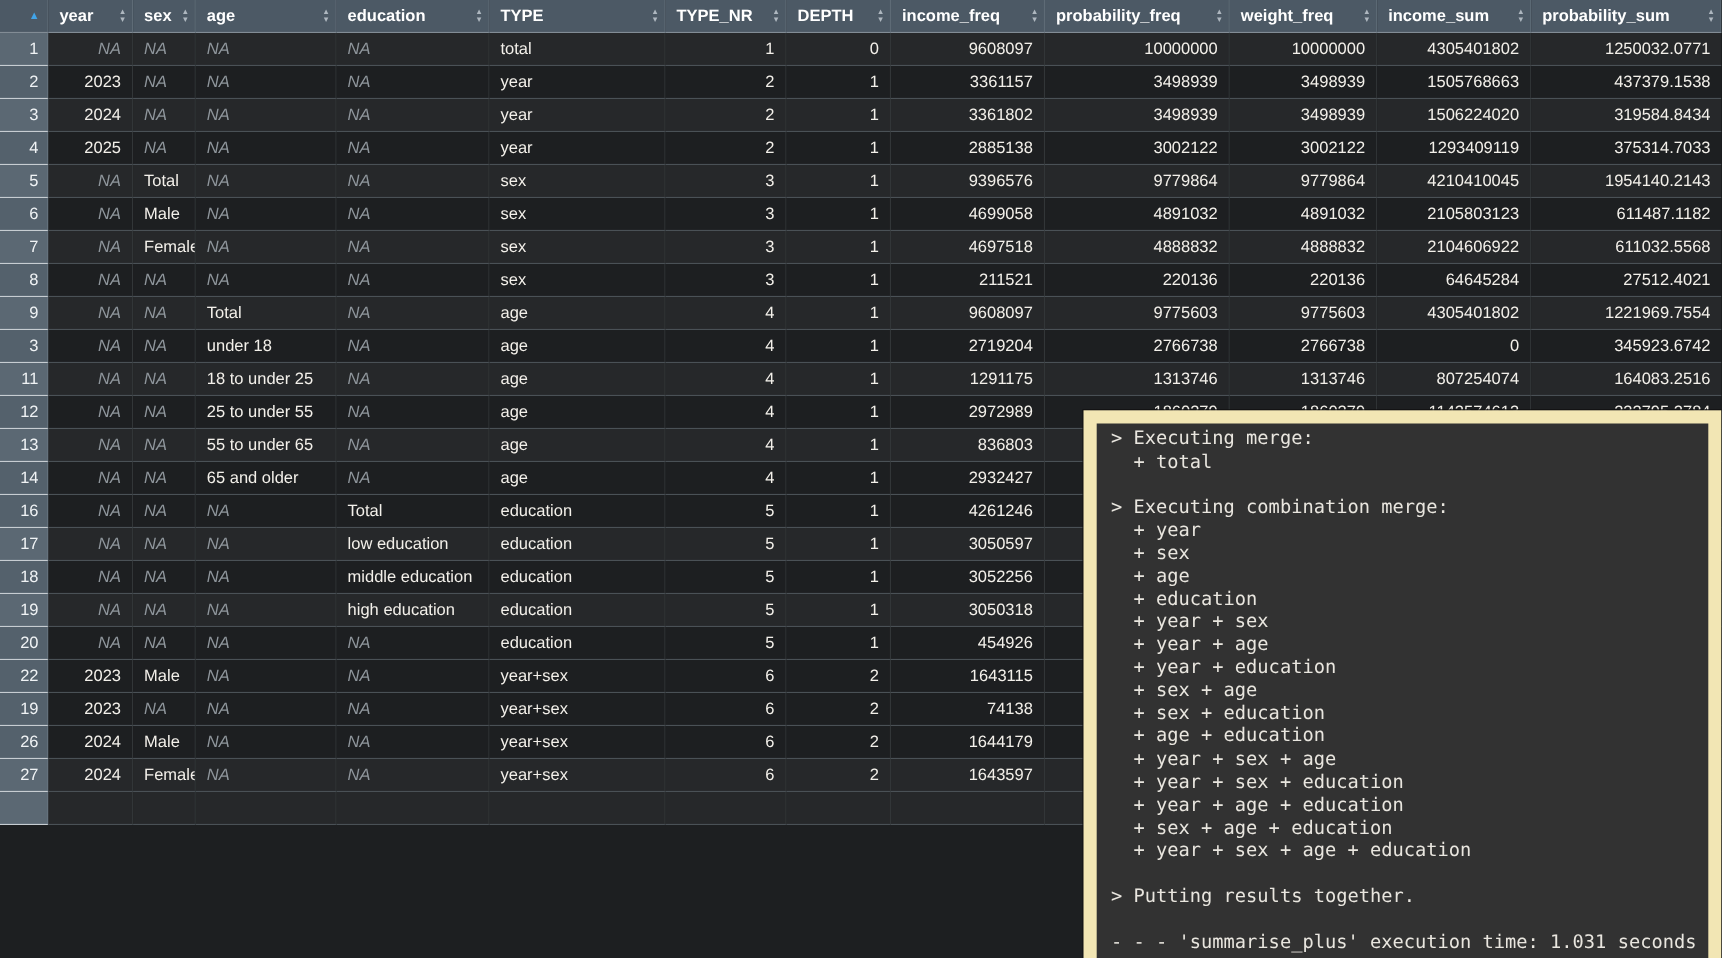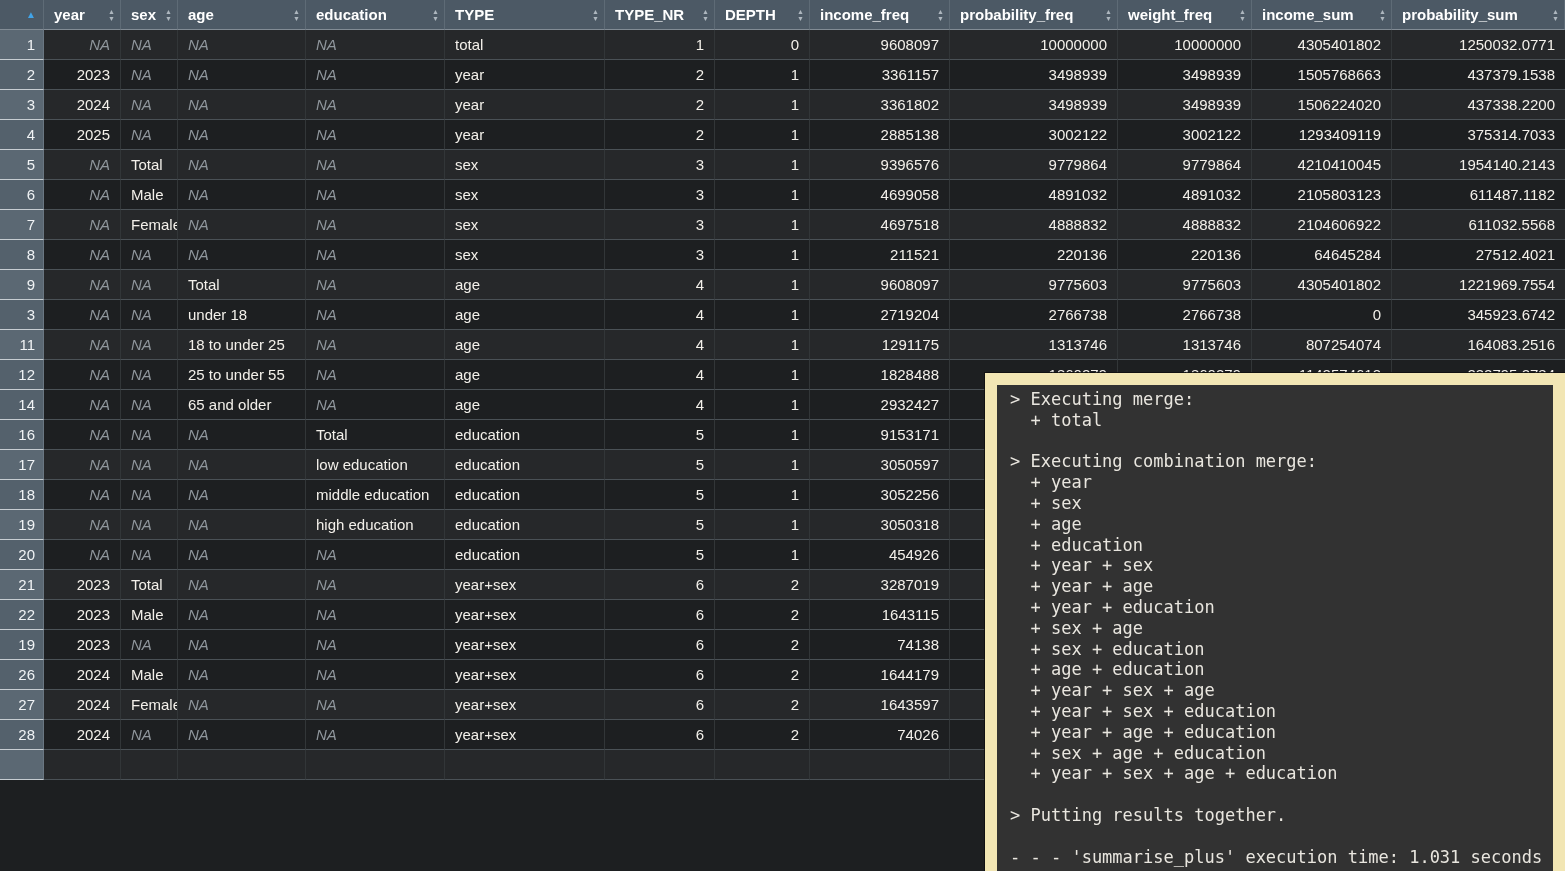--- a/index.html
+++ b/index.html
@@ -223,21 +223,21 @@
           <td class="txt na">NA</td>
           <td class="txt na">NA</td>
           <td class="txt na">NA</td>
           <td class="txt">year</td>
           <td class="num">2</td>
           <td class="num">1</td>
           <td class="num">3361802</td>
           <td class="num">3498939</td>
           <td class="num">3498939</td>
           <td class="num">1506224020</td>
-          <td class="num">437338.2200</td>
+          <td class="num">319584.8434</td>
         </tr>
         <tr class="even">
           <td class="rn">4</td>
           <td class="num">2025</td>
           <td class="txt na">NA</td>
           <td class="txt na">NA</td>
           <td class="txt na">NA</td>
           <td class="txt">year</td>
           <td class="num">2</td>
           <td class="num">1</td>
@@ -354,26 +354,41 @@
         </tr>
         <tr class="even">
           <td class="rn">12</td>
           <td class="num na">NA</td>
           <td class="txt na">NA</td>
           <td class="txt">25 to under 55</td>
           <td class="txt na">NA</td>
           <td class="txt">age</td>
           <td class="num">4</td>
           <td class="num">1</td>
-          <td class="num">1828488</td>
+          <td class="num">2972989</td>
           <td class="num">1860279</td>
           <td class="num">1860279</td>
           <td class="num">1142574613</td>
           <td class="num">232795.2784</td>
         </tr>
+        <tr class="odd">
+          <td class="rn">13</td>
+          <td class="num na">NA</td>
+          <td class="txt na">NA</td>
+          <td class="txt">55 to under 65</td>
+          <td class="txt na">NA</td>
+          <td class="txt">age</td>
+          <td class="num">4</td>
+          <td class="num">1</td>
+          <td class="num">836803</td>
+          <td class="num"></td>
+          <td class="num"></td>
+          <td class="num"></td>
+          <td class="num"></td>
+        </tr>
         <tr class="even">
           <td class="rn">14</td>
           <td class="num na">NA</td>
           <td class="txt na">NA</td>
           <td class="txt">65 and older</td>
           <td class="txt na">NA</td>
           <td class="txt">age</td>
           <td class="num">4</td>
           <td class="num">1</td>
           <td class="num">2932427</td>
@@ -384,21 +399,21 @@
         </tr>
         <tr class="even">
           <td class="rn">16</td>
           <td class="num na">NA</td>
           <td class="txt na">NA</td>
           <td class="txt na">NA</td>
           <td class="txt">Total</td>
           <td class="txt">education</td>
           <td class="num">5</td>
           <td class="num">1</td>
-          <td class="num">9153171</td>
+          <td class="num">4261246</td>
           <td class="num"></td>
           <td class="num"></td>
           <td class="num"></td>
           <td class="num"></td>
         </tr>
         <tr class="odd">
           <td class="rn">17</td>
           <td class="num na">NA</td>
           <td class="txt na">NA</td>
           <td class="txt na">NA</td>
@@ -450,35 +465,20 @@
           <td class="txt na">NA</td>
           <td class="txt">education</td>
           <td class="num">5</td>
           <td class="num">1</td>
           <td class="num">454926</td>
           <td class="num"></td>
           <td class="num"></td>
           <td class="num"></td>
           <td class="num"></td>
         </tr>
-        <tr class="odd">
-          <td class="rn">21</td>
-          <td class="num">2023</td>
-          <td class="txt">Total</td>
-          <td class="txt na">NA</td>
-          <td class="txt na">NA</td>
-          <td class="txt">year+sex</td>
-          <td class="num">6</td>
-          <td class="num">2</td>
-          <td class="num">3287019</td>
-          <td class="num"></td>
-          <td class="num"></td>
-          <td class="num"></td>
-          <td class="num"></td>
-        </tr>
         <tr class="even">
           <td class="rn">22</td>
           <td class="num">2023</td>
           <td class="txt">Male</td>
           <td class="txt na">NA</td>
           <td class="txt na">NA</td>
           <td class="txt">year+sex</td>
           <td class="num">6</td>
           <td class="num">2</td>
           <td class="num">1643115</td>
@@ -520,35 +520,20 @@
         <tr class="odd">
           <td class="rn">27</td>
           <td class="num">2024</td>
           <td class="txt">Female</td>
           <td class="txt na">NA</td>
           <td class="txt na">NA</td>
           <td class="txt">year+sex</td>
           <td class="num">6</td>
           <td class="num">2</td>
           <td class="num">1643597</td>
-          <td class="num"></td>
-          <td class="num"></td>
-          <td class="num"></td>
-          <td class="num"></td>
-        </tr>
-        <tr class="even">
-          <td class="rn">28</td>
-          <td class="num">2024</td>
-          <td class="txt na">NA</td>
-          <td class="txt na">NA</td>
-          <td class="txt na">NA</td>
-          <td class="txt">year+sex</td>
-          <td class="num">6</td>
-          <td class="num">2</td>
-          <td class="num">74026</td>
           <td class="num"></td>
           <td class="num"></td>
           <td class="num"></td>
           <td class="num"></td>
         </tr>
         <tr class="odd">
           <td class="rn"></td>
           <td class="num"></td>
           <td class="txt"></td>
           <td class="txt"></td>

